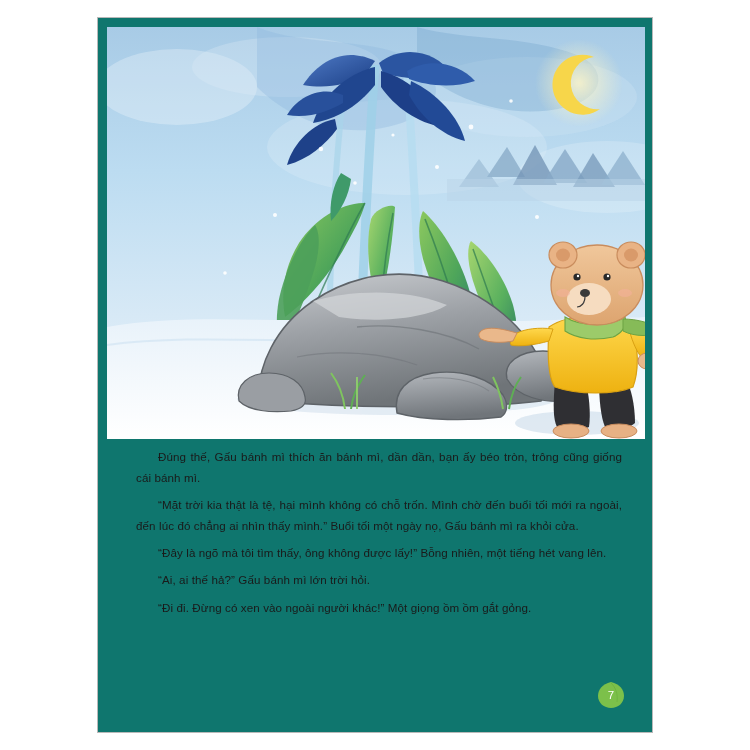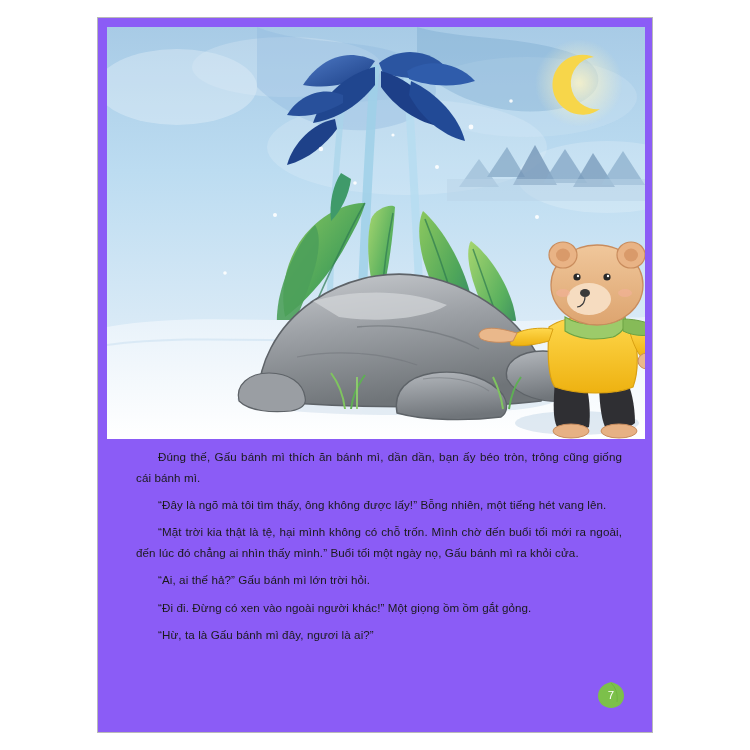--- a/index.html
+++ b/index.html
@@ -12,21 +12,21 @@
     height: 750px;
     font-family: "Liberation Sans", sans-serif;
     overflow: hidden;
   }
   .page {
     position: absolute;
     left: 97px;
     top: 17px;
     width: 556px;
     height: 716px;
-    background: #8b5cf6;
+    background: #0f766e;
     border: 1px solid #b9b9b9;
     box-sizing: border-box;
     overflow: hidden;
   }
 
   
   .illustration {
     position: absolute;
     left: 9px;
     top: 9px;
@@ -275,25 +275,24 @@
         <circle cx="501" cy="249" r="1.2" fill="#ffffff"></circle>
 
         <ellipse cx="456" cy="266" rx="7" ry="4" fill="#f3b09a" opacity="0.6"></ellipse>
         <ellipse cx="518" cy="266" rx="7" ry="4" fill="#f3b09a" opacity="0.6"></ellipse>
       </g>
     </svg>
   </div>
 
   <div class="text-block">
     <p class="para">Đúng thế, Gấu bánh mì thích ăn bánh mì, dần dần, bạn ấy béo tròn, trông cũng giống cái bánh mì.</p>
+    <p class="para">“Mặt trời kia thật là tệ, hại mình không có chỗ trốn. Mình chờ đến buổi tối mới ra ngoài, đến lúc đó chẳng ai nhìn thấy mình.” Buổi tối một ngày nọ, Gấu bánh mì ra khỏi cửa.</p>
     <p class="para">“Đây là ngõ mà tôi tìm thấy, ông không được lấy!” Bỗng nhiên, một tiếng hét vang lên.</p>
-    <p class="para">“Mặt trời kia thật là tệ, hại mình không có chỗ trốn. Mình chờ đến buổi tối mới ra ngoài, đến lúc đó chẳng ai nhìn thấy mình.” Buổi tối một ngày nọ, Gấu bánh mì ra khỏi cửa.</p>
     <p class="para">“Ai, ai thế hả?” Gấu bánh mì lớn trời hỏi.</p>
     <p class="para">“Đi đi. Đừng có xen vào ngoài người khác!” Một giọng ồm ồm gắt gỏng.</p>
-    <p class="para">“Hừ, ta là Gấu bánh mì đây, ngươi là ai?”</p>
   </div>
 
   <div class="page-badge">
     <svg class="leaf" viewBox="0 0 30 30">
       <path d="M15 2 C24 4 28 10 28 16 C28 23 22 28 15 28 C8 28 2 23 2 16 C2 10 6 4 15 2 Z" fill="#7cc04a"></path>
       <path d="M15 3 C20 8 22 14 21 22" stroke="#6ab03c" stroke-width="1" fill="none" opacity="0.7"></path>
     </svg>
     <span class="num">7</span>
   </div>
 

